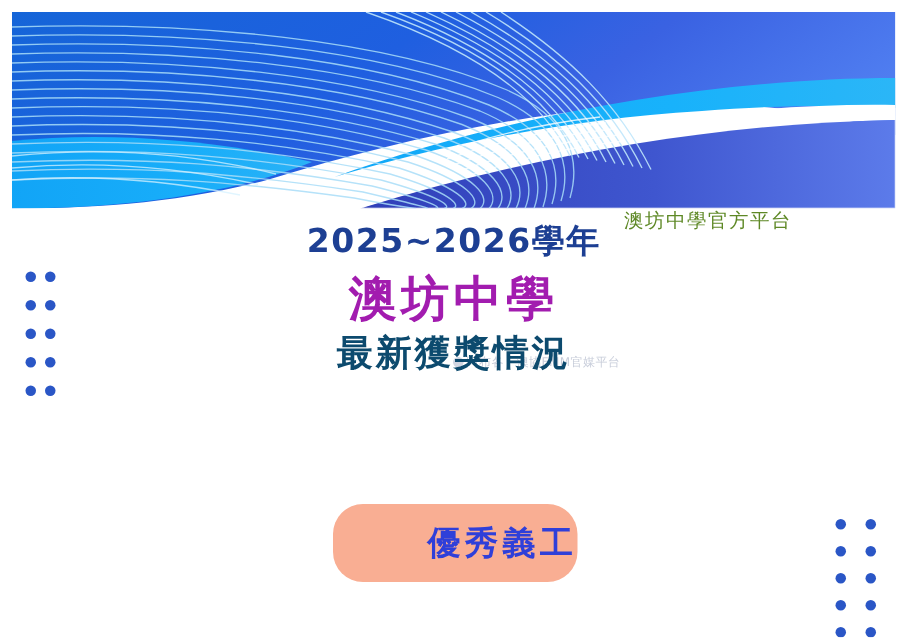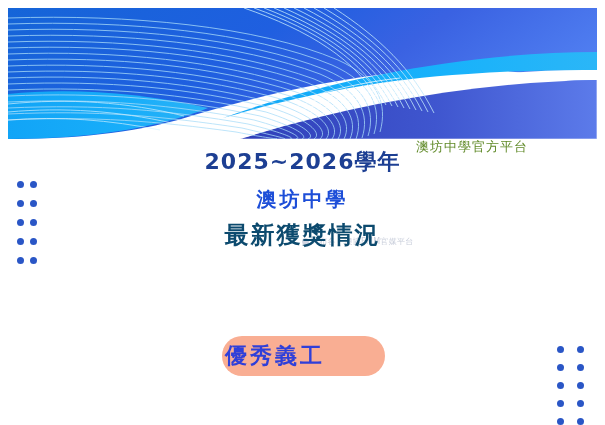--- a/index.html
+++ b/index.html
@@ -49,23 +49,23 @@
     font-weight: 700;
     letter-spacing: 1px;
     white-space: nowrap;
   }
   .title-line-1 {
     font-size: 22px;
     line-height: 38px;
     color: #1d3f93;
   }
   .title-line-2 {
-    font-size: 20px;
+    font-size: 32px;
     line-height: 36px;
-    color: #1d4ed8;
+    color: #a21caf;
     letter-spacing: 3px;
   }
   .title-line-3 {
     font-size: 24px;
     line-height: 36px;
     color: #0c4a6e;
     letter-spacing: 2px;
   }
 
   
@@ -101,26 +101,26 @@
     vertical-align: -1px;
     margin-right: 2px;
   }
 
   
   .award-pill {
     position: absolute;
     left: 222px;
     top: 336px;
     width: 163px;
-    height: 40px;
+    height: 52px;
     background: #f9ae93;
     border-radius: 20px;
     display: flex;
     align-items: center;
-    justify-content: flex-start;
+    justify-content: flex-end;
   }
   .award-pill-label {
     font-size: 22px;
     font-weight: 700;
     color: #2f3fd9;
     letter-spacing: 3px;
     text-indent: 3px;
   }
 
   

